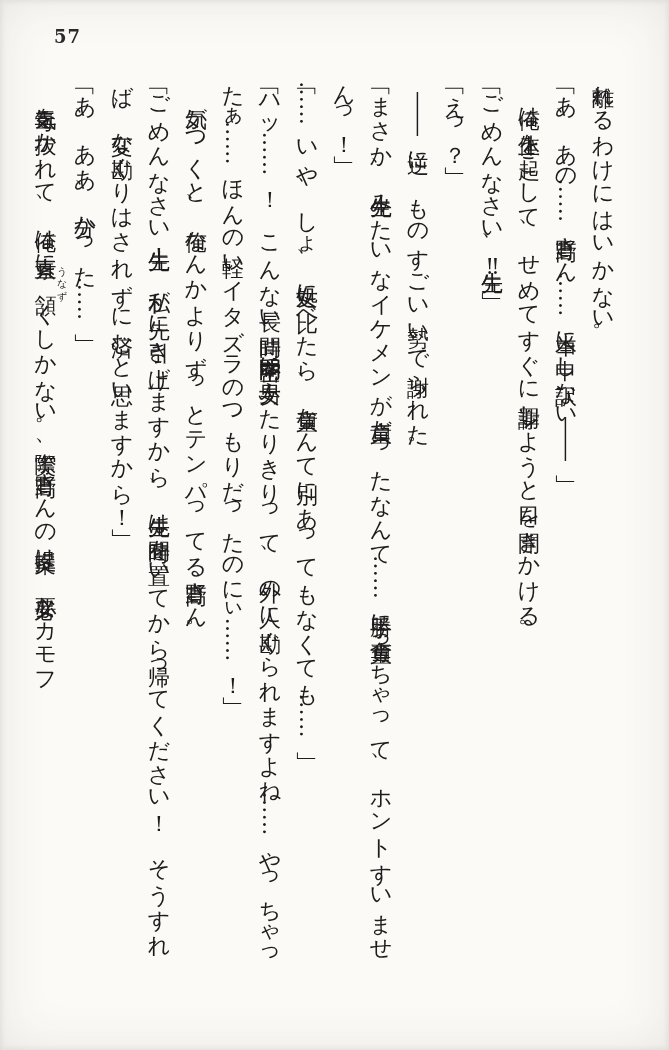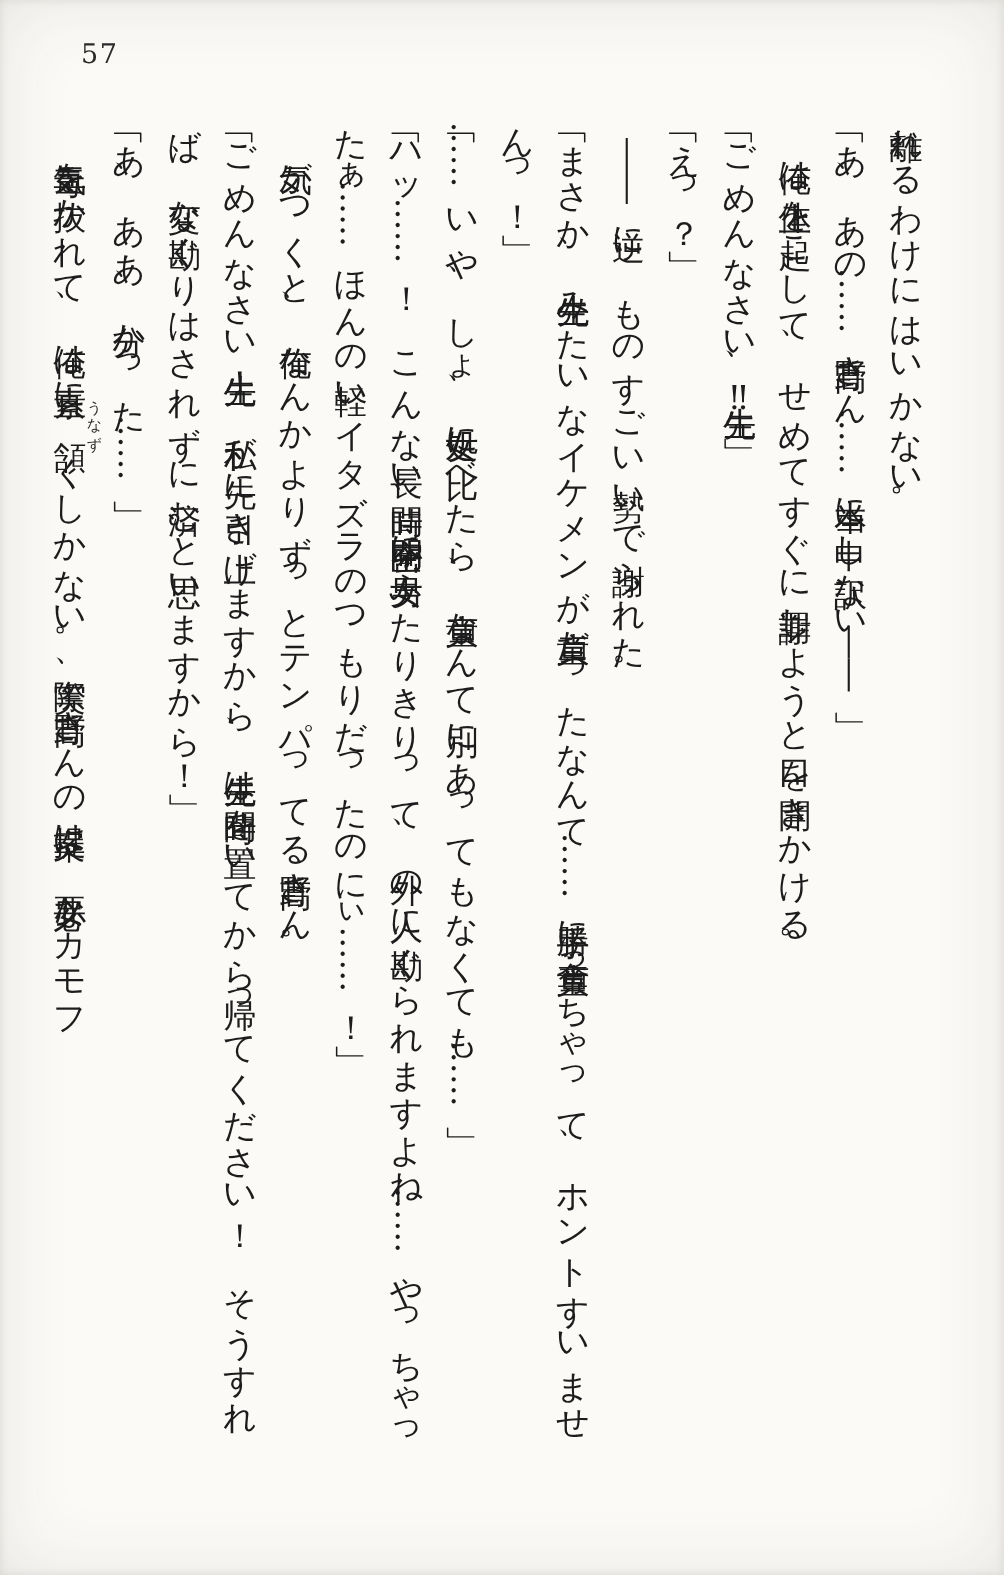--- a/index.html
+++ b/index.html
@@ -19,20 +19,21 @@
     box-shadow: inset 0 0 50px rgba(60,55,45,0.10), inset 0 0 6px rgba(60,55,45,0.12);
     color: #1c1c1c;
   }
   .page-number {
     position: absolute;
     top: 26px;
     left: 54px;
     font-size: 18px;
     letter-spacing: 1px;
     color: #2a2a2a;
+    font-weight: bold;
   }
   .text-body {
     position: absolute;
     top: 70px;
     right: 47px;
     height: 893px;
     writing-mode: vertical-rl;
     text-orientation: mixed;
     font-size: 22px;
     line-height: 37px;

